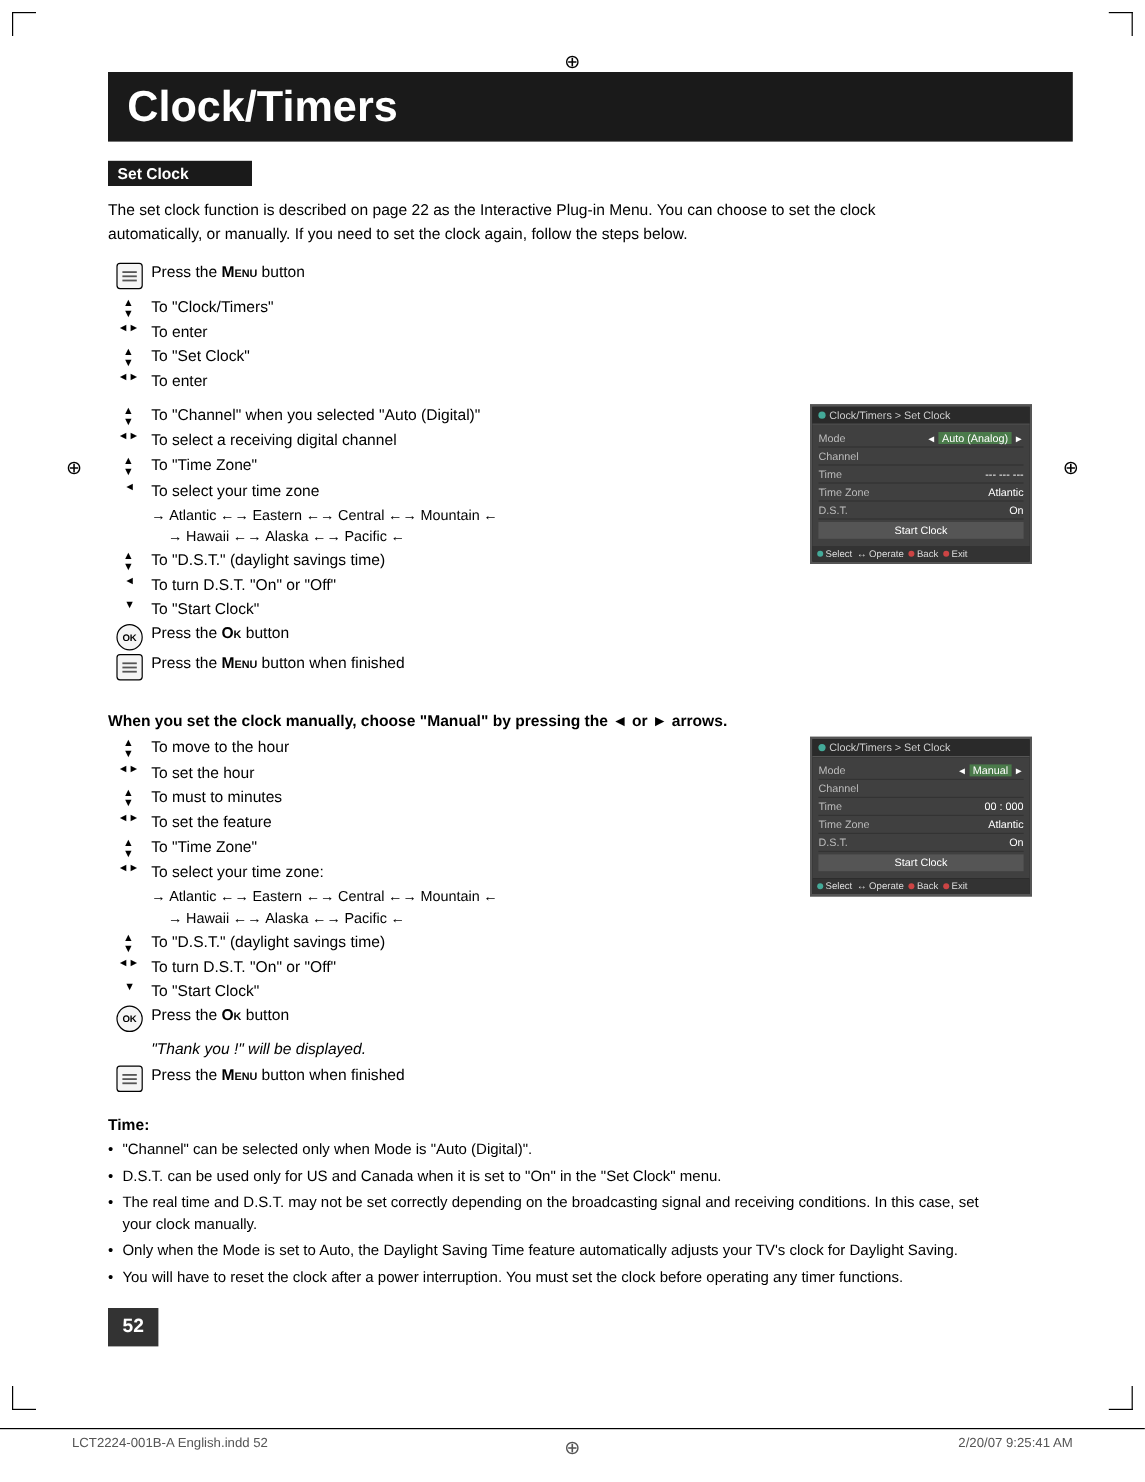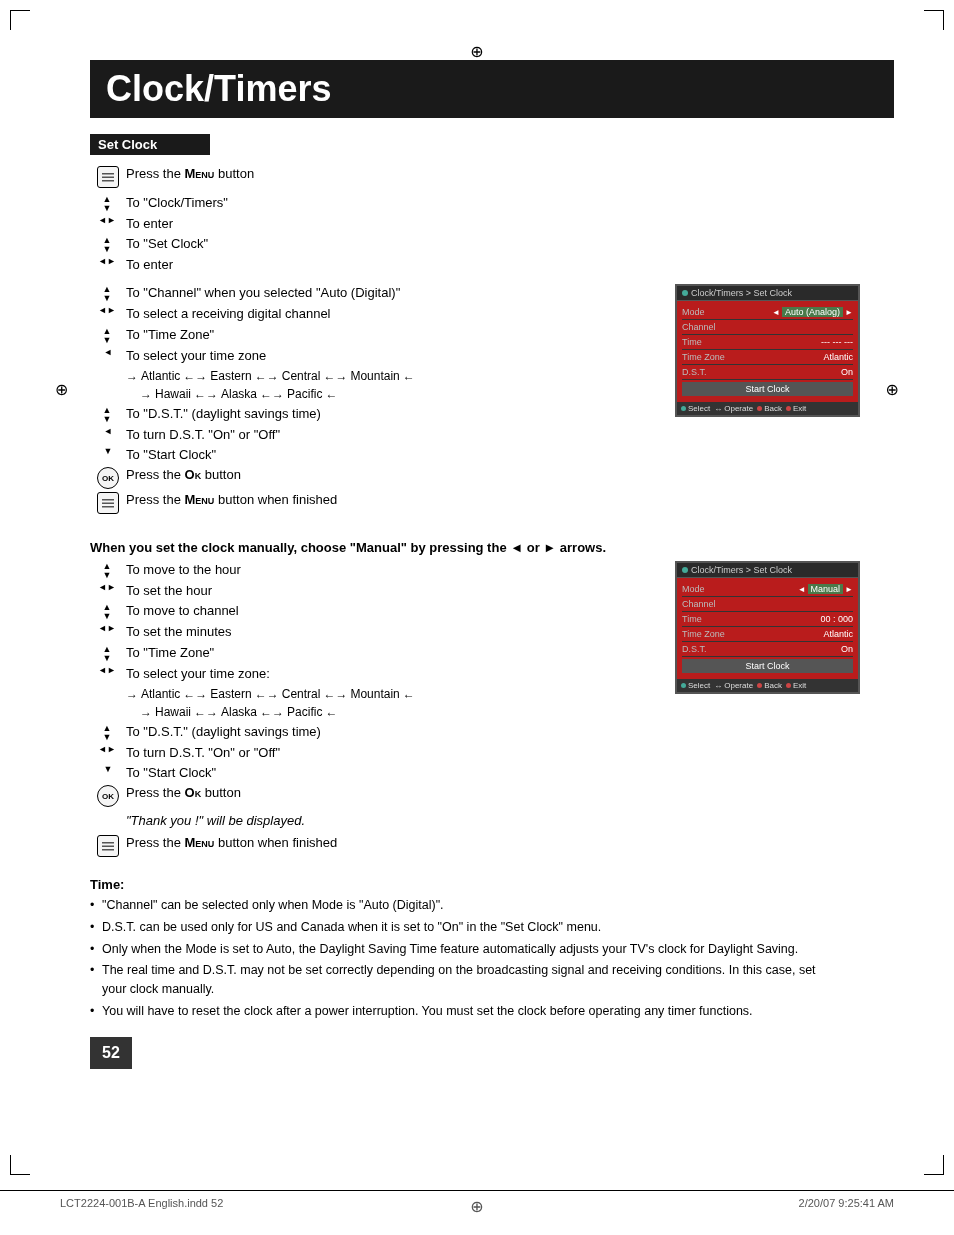--- a/index.html
+++ b/index.html
@@ -175,21 +175,21 @@
     .screen-dot {
       width: 6px;
       height: 6px;
       border-radius: 50%;
       background: #4a9;
       flex-shrink: 0;
     }
 
     .screen-body {
       padding: 4px 5px;
-      background: #b91c1c;
+      background: #404040;
     }
 
     .screen-row {
       display: flex;
       justify-content: space-between;
       align-items: center;
       padding: 2px 0;
       border-bottom: 1px solid #333;
       font-size: 9px;
     }
@@ -369,20 +369,21 @@
 
   <div class="content">
 
     
     <div class="main-title">Clock/Timers</div>
 
     
     <div class="section-header">Set Clock</div>
 
     
+    <p class="intro-text">The set clock function is described on page 22 as the Interactive Plug-in Menu.  You can choose to set the clock automatically, or manually. If you need to set the clock again, follow the steps below.</p>
 
     
     <div class="instruction-row" style="margin-bottom:6px;">
       <div class="icon-cell">
         <div class="menu-icon">
           <svg width="14" height="14" viewBox="0 0 14 14">
             <rect x="1" y="3" width="12" height="1.5" fill="#555"></rect>
             <rect x="1" y="6.5" width="12" height="1.5" fill="#555"></rect>
             <rect x="1" y="10" width="12" height="1.5" fill="#555"></rect>
           </svg>
@@ -603,30 +604,30 @@
           </div>
           <div class="text-cell">To set the hour</div>
         </div>
         <div class="instruction-row" style="margin-bottom:2px;">
           <div class="icon-cell">
             <div class="updown-pair">
                 <span class="small-arrow-up">▲</span>
                 <span class="small-arrow-dn">▼</span>
               </div>
           </div>
-          <div class="text-cell">To move to channel</div>
+          <div class="text-cell">To must to minutes</div>
         </div>
         <div class="instruction-row" style="margin-bottom:2px;">
           <div class="icon-cell">
             <div class="lr-pair">
                 <span class="small-arrow-l">◄</span>
                 <span class="small-arrow-r">►</span>
               </div>
           </div>
-          <div class="text-cell">To set the minutes</div>
+          <div class="text-cell">To set the feature</div>
         </div>
         <div class="instruction-row" style="margin-bottom:2px;">
           <div class="icon-cell">
             <div class="updown-pair">
                 <span class="small-arrow-up">▲</span>
                 <span class="small-arrow-dn">▼</span>
               </div>
           </div>
           <div class="text-cell">To "Time Zone"</div>
         </div>
@@ -754,22 +755,22 @@
         </div>
       </div>
     </div>
 
     
     <div class="notes-section">
       <p class="notes-title">Time:</p>
       <ul class="notes-list">
         <li>"Channel" can be selected only when Mode is "Auto (Digital)".</li>
         <li>D.S.T. can be used only for US and Canada when it is set to "On" in the "Set Clock" menu.</li>
+        <li>The real time and D.S.T. may not be set correctly depending on the broadcasting signal and receiving conditions.  In this case, set your clock manually.</li>
         <li>Only when the Mode is set to Auto, the Daylight Saving Time feature automatically adjusts your TV's clock for Daylight Saving.</li>
-        <li>The real time and D.S.T. may not be set correctly depending on the broadcasting signal and receiving conditions.  In this case, set your clock manually.</li>
         <li>You will have to reset the clock after a power interruption. You must set the clock before operating any timer functions.</li>
       </ul>
     </div>
 
     
     <div class="page-number-box">52</div>
 
   </div>
 
   <div class="bottom-bar">

